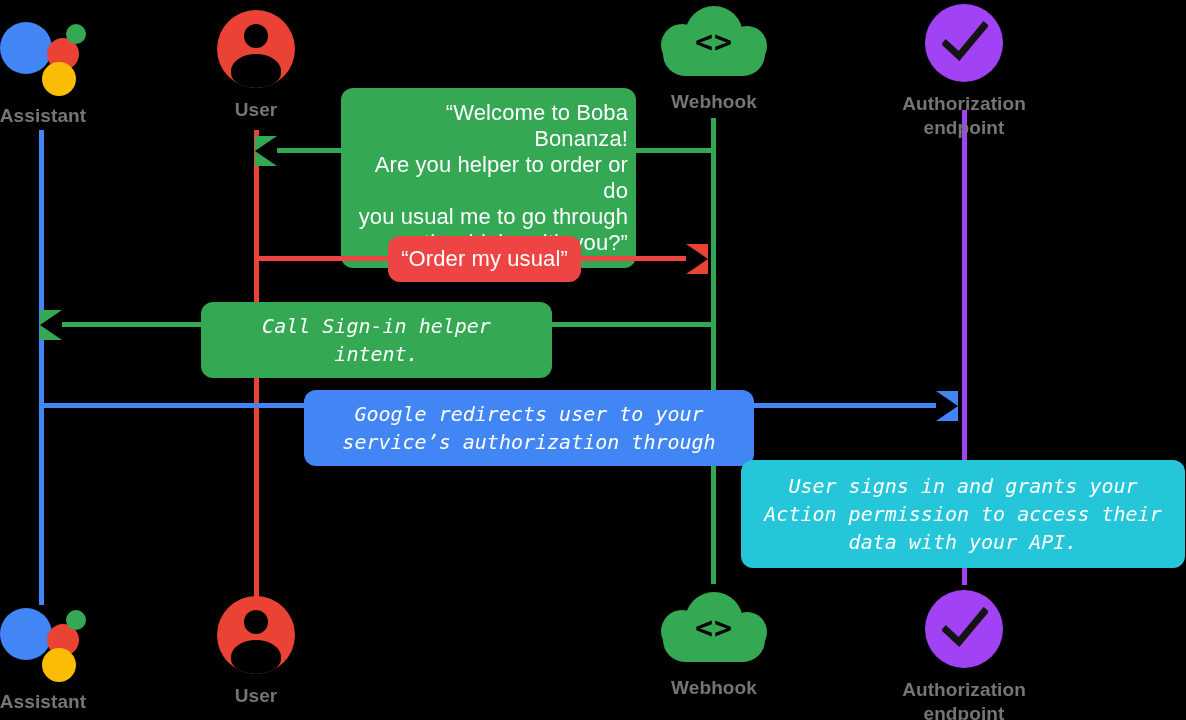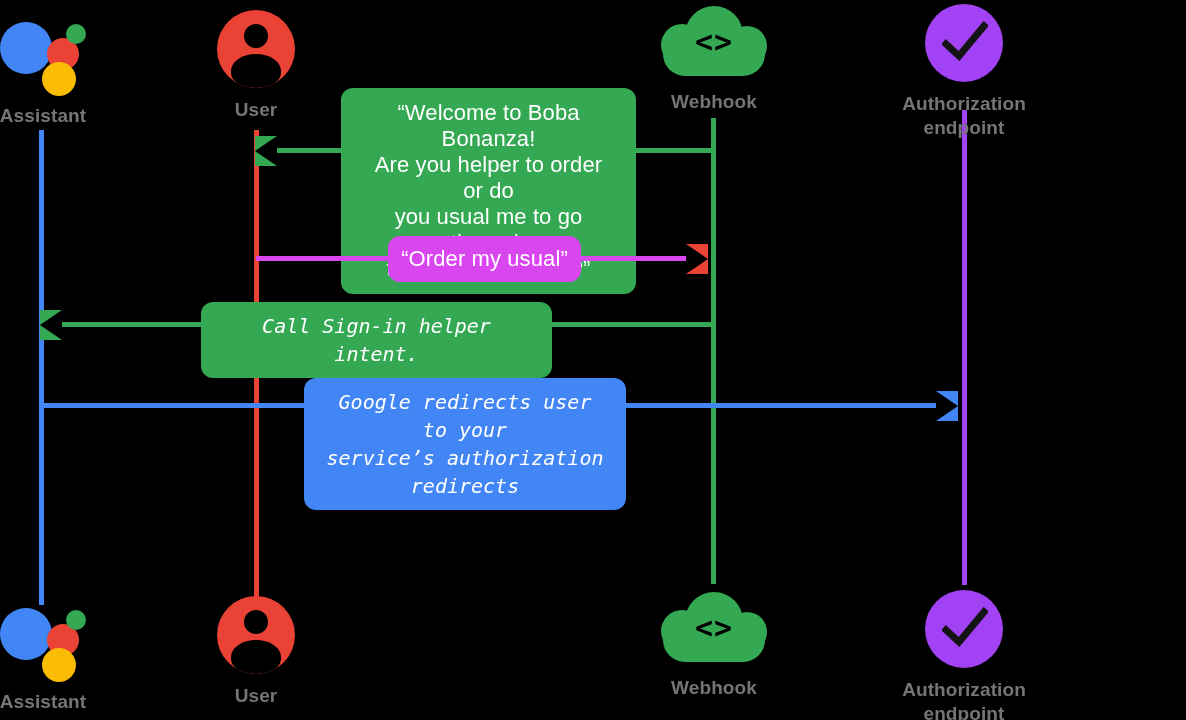--- a/index.html
+++ b/index.html
@@ -153,21 +153,21 @@
     letter-spacing: .1px;
   }
   .bubble.mono {
     font-family: "DejaVu Sans Mono", monospace;
     font-style: italic;
     font-size: 20px;
     line-height: 28px;
   }
 
   .green  { background: #34a853; }
-  .red    { background: #d946ef; }
+  .red    { background: #ef4444; }
   .blue   { background: #4285f4; }
   .cyan   { background: #26c6da; }
 
   .bc-green  { border-color: #34a853; }
   .bc-red    { border-color: #ea4335; }
   .bc-blue   { border-color: #4285f4; }
 </style>
 </head>
 <body>
 
@@ -212,46 +212,51 @@
       <svg class="tick" viewBox="0 0 46 46">
         <path d="M4 24 L17 36 L42 6" fill="none" stroke="#141414" stroke-width="7" stroke-linecap="square" stroke-linejoin="miter"></path>
       </svg>
     </div>
     <div class="caption" style="margin-top:10px;">Authorization</div>
     <div class="caption">endpoint</div>
   </div>
 
   <div class="msg-line green" style="left:276px; top:148px; width:440px;"></div>
   <div class="arrow-head left bc-green" style="left:255px; top:136px;"></div>
-  <div class="bubble plain green" style="left:341px; top:88px; width:295px; padding:12px 31px;">
+  <div class="bubble plain green" style="left:341px; top:88px; width:295px; padding:12px 8px;text-align:right;">
     <div>“Welcome to Boba Bonanza!</div>
     <div>Are you helper to order or do</div>
     <div>you usual me to go through</div>
     <div>the drinks with you?”</div>
   </div>
 
   <div class="msg-line red" style="left:256px; top:256px; width:430px;"></div>
   <div class="arrow-head right bc-red" style="left:686px; top:244px;"></div>
   <div class="bubble plain red" style="left:388px; top:236px; width:193px; padding:10px 12px;">
     <div>“Order my usual”</div>
   </div>
 
   <div class="msg-line green" style="left:62px; top:322px; width:654px;"></div>
   <div class="arrow-head left bc-green" style="left:40px; top:310px;"></div>
   <div class="bubble mono green" style="left:201px; top:302px; width:351px; padding:10px 14px;">
     <div>Call Sign-in helper intent.</div>
   </div>
 
   <div class="msg-line blue" style="left:41px; top:403px; width:895px;"></div>
   <div class="arrow-head right bc-blue" style="left:936px; top:391px;"></div>
-  <div class="bubble mono blue" style="left:304px; top:378px; width:322px; padding:10px 20px;">
+  <div class="bubble mono blue" style="left:304px; top:390px; width:450px; padding:10px 20px;">
     <div>Google redirects user to your</div>
-    <div>service’s authorization redirects</div>
-  </div>
-
+    <div>service’s authorization through</div>
+  </div>
+
+  <div class="bubble mono cyan" style="left:741px; top:460px; width:444px; padding:12px 14px;">
+    <div>User signs in and grants your</div>
+    <div>Action permission to access their</div>
+    <div>data with your API.</div>
+  </div>
 
   <div class="actor" style="left:-52px; top:596px;">
     <div class="assistant-logo">
       <i class="dot-blue"></i>
       <i class="dot-red"></i>
       <i class="dot-green"></i>
       <i class="dot-yellow"></i>
     </div>
     <div class="caption" style="margin-top:8px;">Assistant</div>
   </div>

